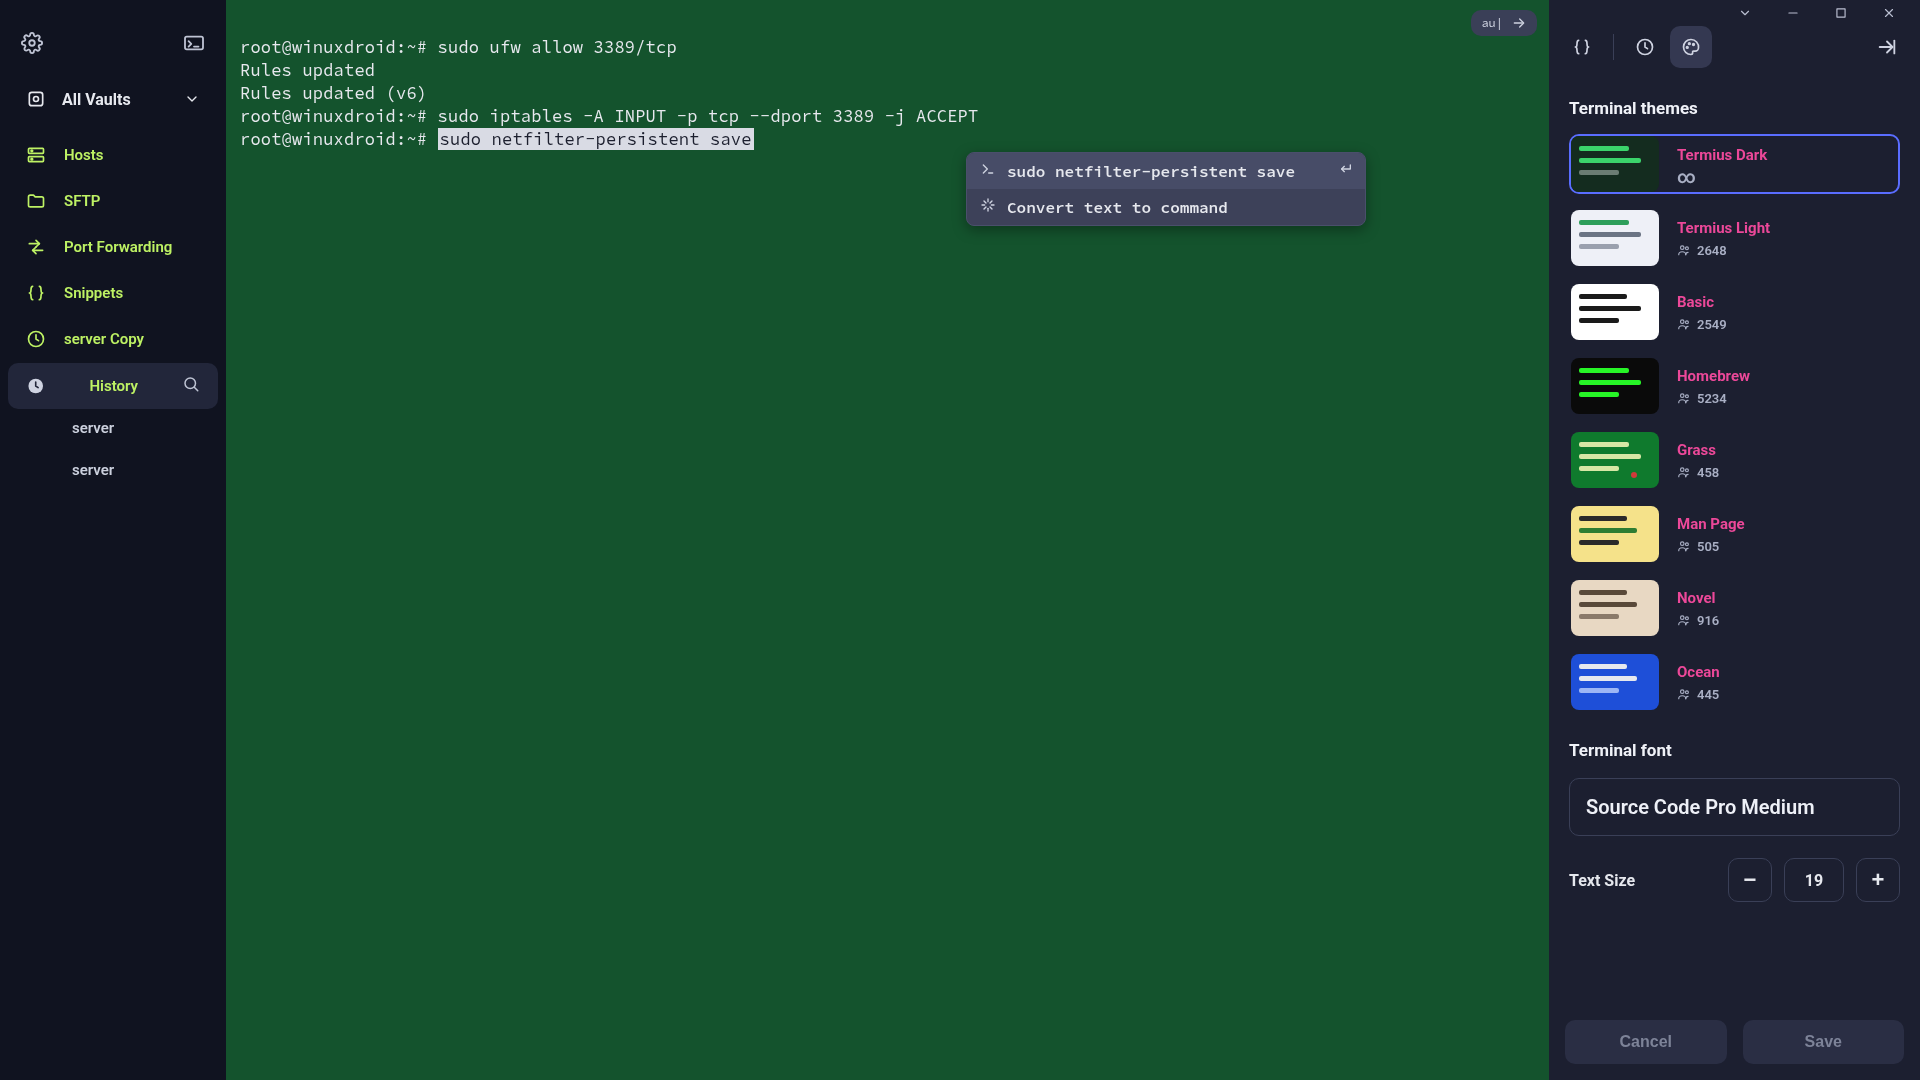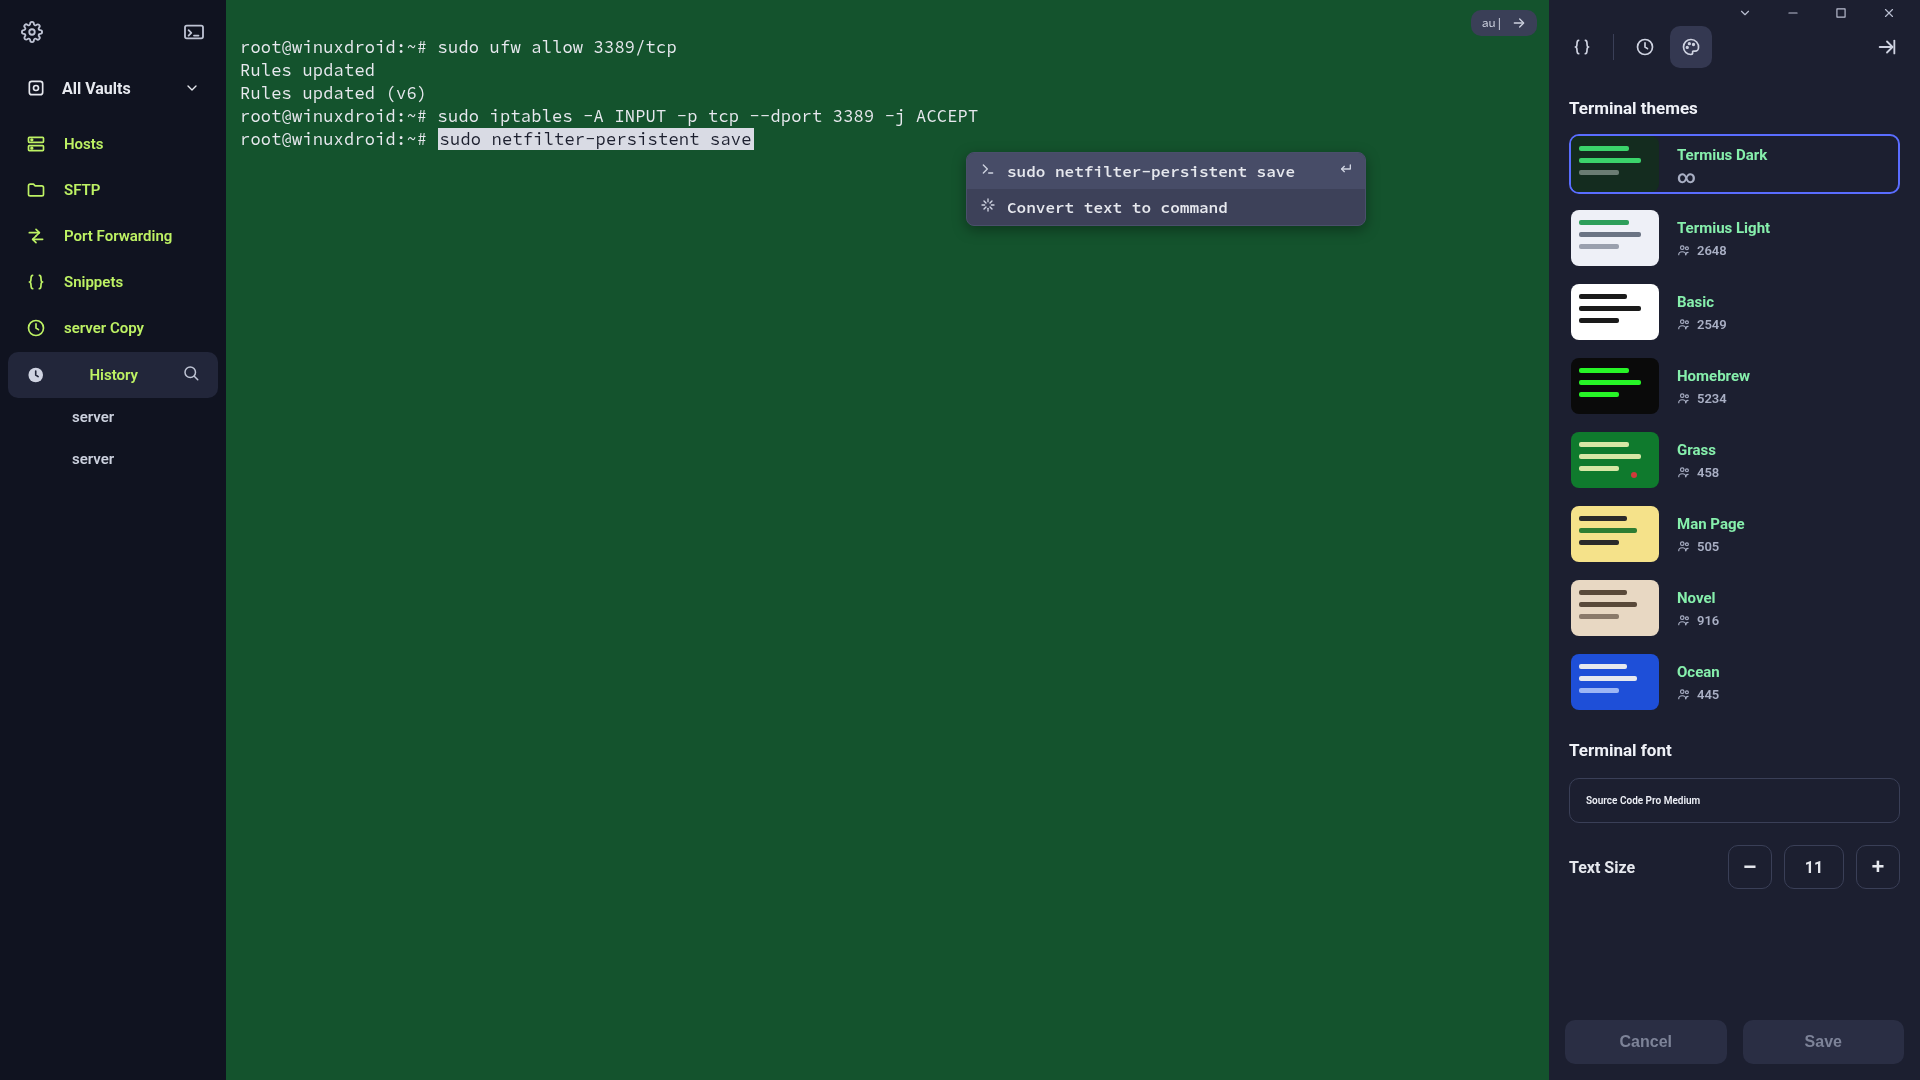--- a/index.html
+++ b/index.html
@@ -11,21 +11,21 @@
     display: flex;
     font-size: 14px;
   }
 
   
   .sidebar {
     width: 226px;
     background: #101320;
     display: flex;
     flex-direction: column;
-    padding-top: 4px;
+    padding-top: 15px;
   }
   .sidebar-top {
     display: flex;
     justify-content: space-between;
     padding: 8px 12px 8px 12px;
   }
   .sidebar-top .icon-btn {
     width: 40px; height: 40px;
     display:flex; align-items:center; justify-content:center;
     color:#bfc4d4;
@@ -186,32 +186,32 @@
   .theme-item.selected { border-color:#5a6dff; border-radius:10px; }
   .theme-thumb {
     width:88px; height:56px;
     border-radius:8px;
     flex-shrink:0;
     position:relative;
     overflow:hidden;
   }
   .theme-thumb .ln { position:absolute; left:8px; right:8px; height:5px; border-radius:2px; }
   .theme-meta { display:flex; flex-direction:column; gap:6px; }
-  .theme-name { font-weight:700; font-size:15px; color:#86efac; }
+  .theme-name { font-weight:700; font-size:15px; color:#ec4899; }
   .theme-count { display:flex; align-items:center; gap:6px; color:#a9afc4; font-size:13px; font-weight:600; }
   .theme-count .inf { font-size:18px; line-height:13px; }
 
   .font-box {
     margin-top:18px;
     border:1px solid #3a3f57;
     border-radius:10px;
     padding:16px 16px;
     color:#eef0f7;
     font-weight:600;
-    font-size:10px;
+    font-size:20px;
     cursor:pointer;
   }
   .textsize-row {
     margin-top:22px;
     display:flex;
     align-items:center;
     gap:12px;
   }
   .textsize-row .lbl { font-weight:700; font-size:16px; flex:1; }
   .step-btn {
@@ -641,21 +641,21 @@
           </div>
         </div>
       </div>
 
     <div class="section-title" style="margin-top:28px">Terminal font</div>
     <div class="font-box">Source Code Pro Medium</div>
 
     <div class="textsize-row">
       <span class="lbl">Text Size</span>
       <button class="step-btn">−</button>
-      <div class="size-value">11</div>
+      <div class="size-value">19</div>
       <button class="step-btn">+</button>
     </div>
     <div style="height:20px"></div>
   </div>
 
   <div class="panel-footer">
     <button class="footer-btn">Cancel</button>
     <button class="footer-btn">Save</button>
   </div>
 </div>

